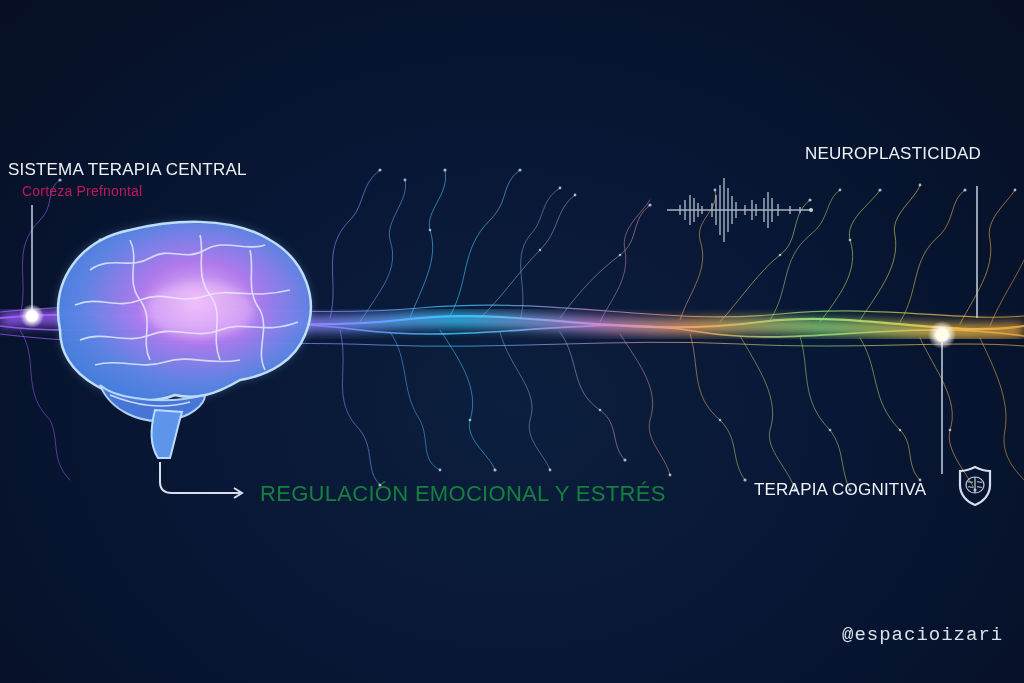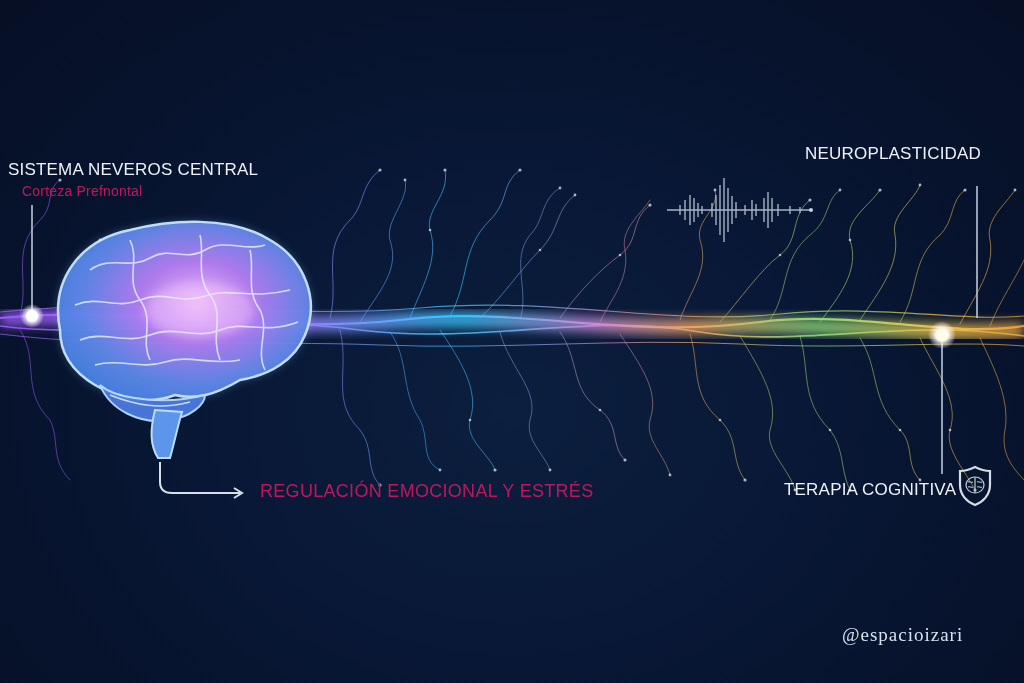--- a/index.html
+++ b/index.html
@@ -6,22 +6,22 @@
   body {
     width: 1024px; height: 683px; overflow: hidden; position: relative;
     background: radial-gradient(ellipse at 50% 60%, #0c1f3e 0%, #081735 45%, #060f24 100%);
     font-family: "Liberation Sans", "DejaVu Sans", sans-serif;
     color: #e8edf5;
   }
   .layer { position: absolute; left: 0; top: 0; width: 1024px; height: 683px; }
   .label { position: absolute; white-space: nowrap; letter-spacing: 0.2px; }
   .label-main { font-size: 17px; font-weight: 400; color: #eef2f8; }
   .label-sub { font-size: 14px; color: #be185d; }
-  .label-big { font-size: 18px; color: #be185d; letter-spacing: 0.3px; }
-  .handle { position: absolute; font-family: Liberation Serif, serif; font-size: 19px; color: #d9e1ec; letter-spacing: 1px; }
+  .label-big { font-size: 22px; color: #15803d; letter-spacing: 0.3px; }
+  .handle { position: absolute; font-family: Liberation Mono, monospace; font-size: 19px; color: #d9e1ec; letter-spacing: 1px; }
   .shield { position: absolute; }
 </style>
 </head>
 <body>
 
 <svg class="layer" viewBox="0 0 1024 683" xmlns="http://www.w3.org/2000/svg">
   <defs>
     <linearGradient id="bandGrad" x1="0" y1="0" x2="1024" y2="0" gradientUnits="userSpaceOnUse">
       <stop offset="0" stop-color="#9c5cff"></stop>
       <stop offset="0.25" stop-color="#b36bff"></stop>
@@ -210,25 +210,25 @@
     <line x1="764" y1="198" x2="764" y2="222"></line>
       <line x1="768" y1="192" x2="768" y2="228"></line>
     <line x1="772" y1="198" x2="772" y2="222"></line>
       <line x1="778" y1="204" x2="778" y2="216"></line>
     <line x1="790" y1="206" x2="790" y2="214"></line>
       <line x1="800" y1="207" x2="800" y2="213"></line>
   </g>
   <circle cx="811" cy="210" r="2" fill="#c8d2e0"></circle>
 </svg>
 
-<div class="label label-main" style="left:8px; top:160px;">SISTEMA NEVEROS CENTRAL</div>
+<div class="label label-main" style="left:8px; top:160px;">SISTEMA TERAPIA CENTRAL</div>
 <div class="label label-sub" style="left:22px; top:183px;">Corteza Prefnontal</div>
 <div class="label label-main" style="left:805px; top:144px;">NEUROPLASTICIDAD</div>
 <div class="label label-big" style="left:260px; top:481px;">REGULACIÓN EMOCIONAL Y ESTRÉS</div>
-<div class="label label-main" style="left:784px; top:480px;">TERAPIA COGNITIVA</div>
+<div class="label label-main" style="left:754px; top:480px;">TERAPIA COGNITIVA</div>
 
 <svg class="shield" style="left:957px; top:465px;" width="36" height="42" viewBox="0 0 36 42">
   <path d="M18 2 C12 5 7 6 3 6 L3 20 C3 30 10 37 18 40 C26 37 33 30 33 20 L33 6 C29 6 24 5 18 2 Z" fill="none" stroke="#d6dde8" stroke-width="2.2"></path>
   <g fill="none" stroke="#c4ccd8" stroke-width="1.2">
     <ellipse cx="18" cy="20" rx="9" ry="8"></ellipse>
     <line x1="18" y1="12" x2="18" y2="28"></line>
     <path d="M11 17 C13 16 14 18 16 17"></path>
     <path d="M11 22 C13 21 14 23 16 22"></path>
     <path d="M20 17 C22 16 23 18 25 17"></path>
     <path d="M20 22 C22 21 23 23 25 22"></path>

